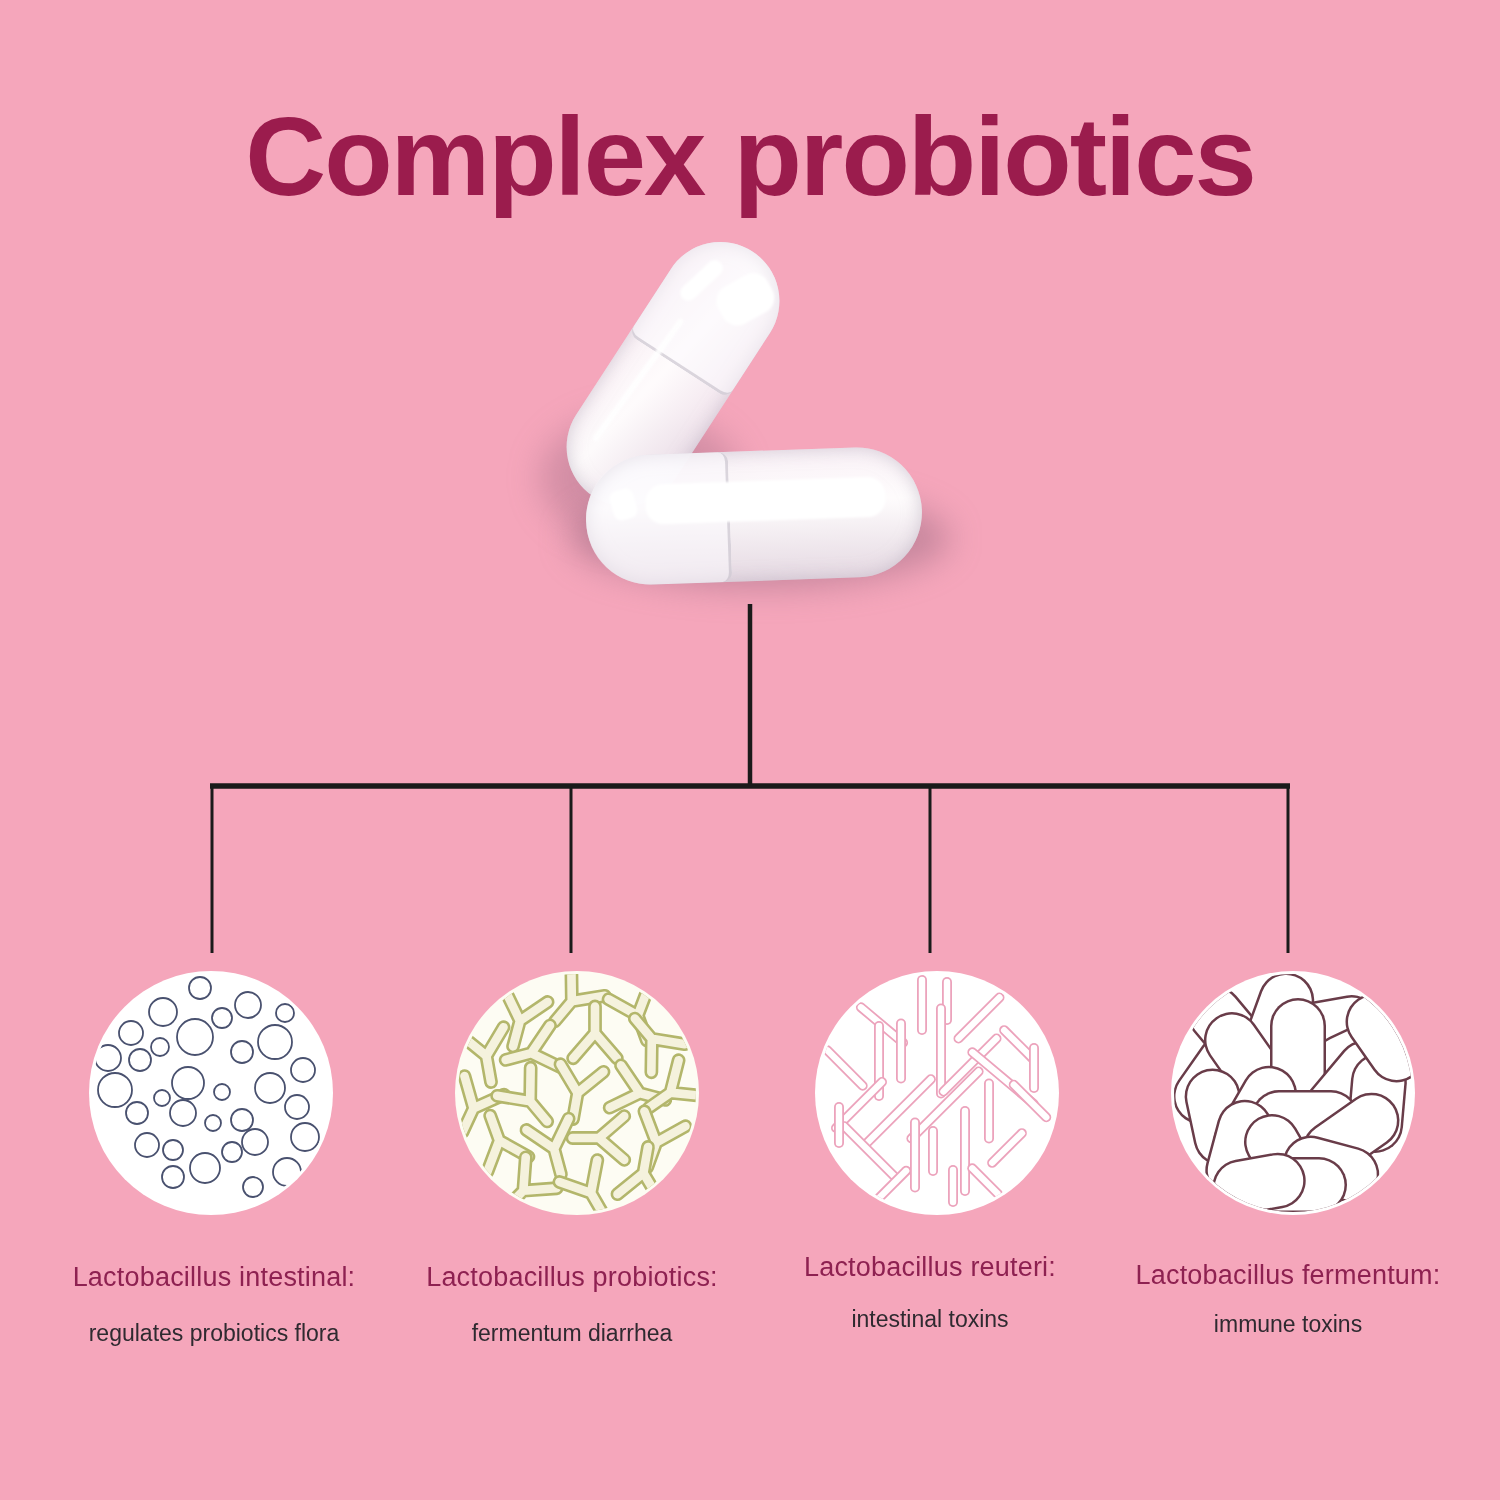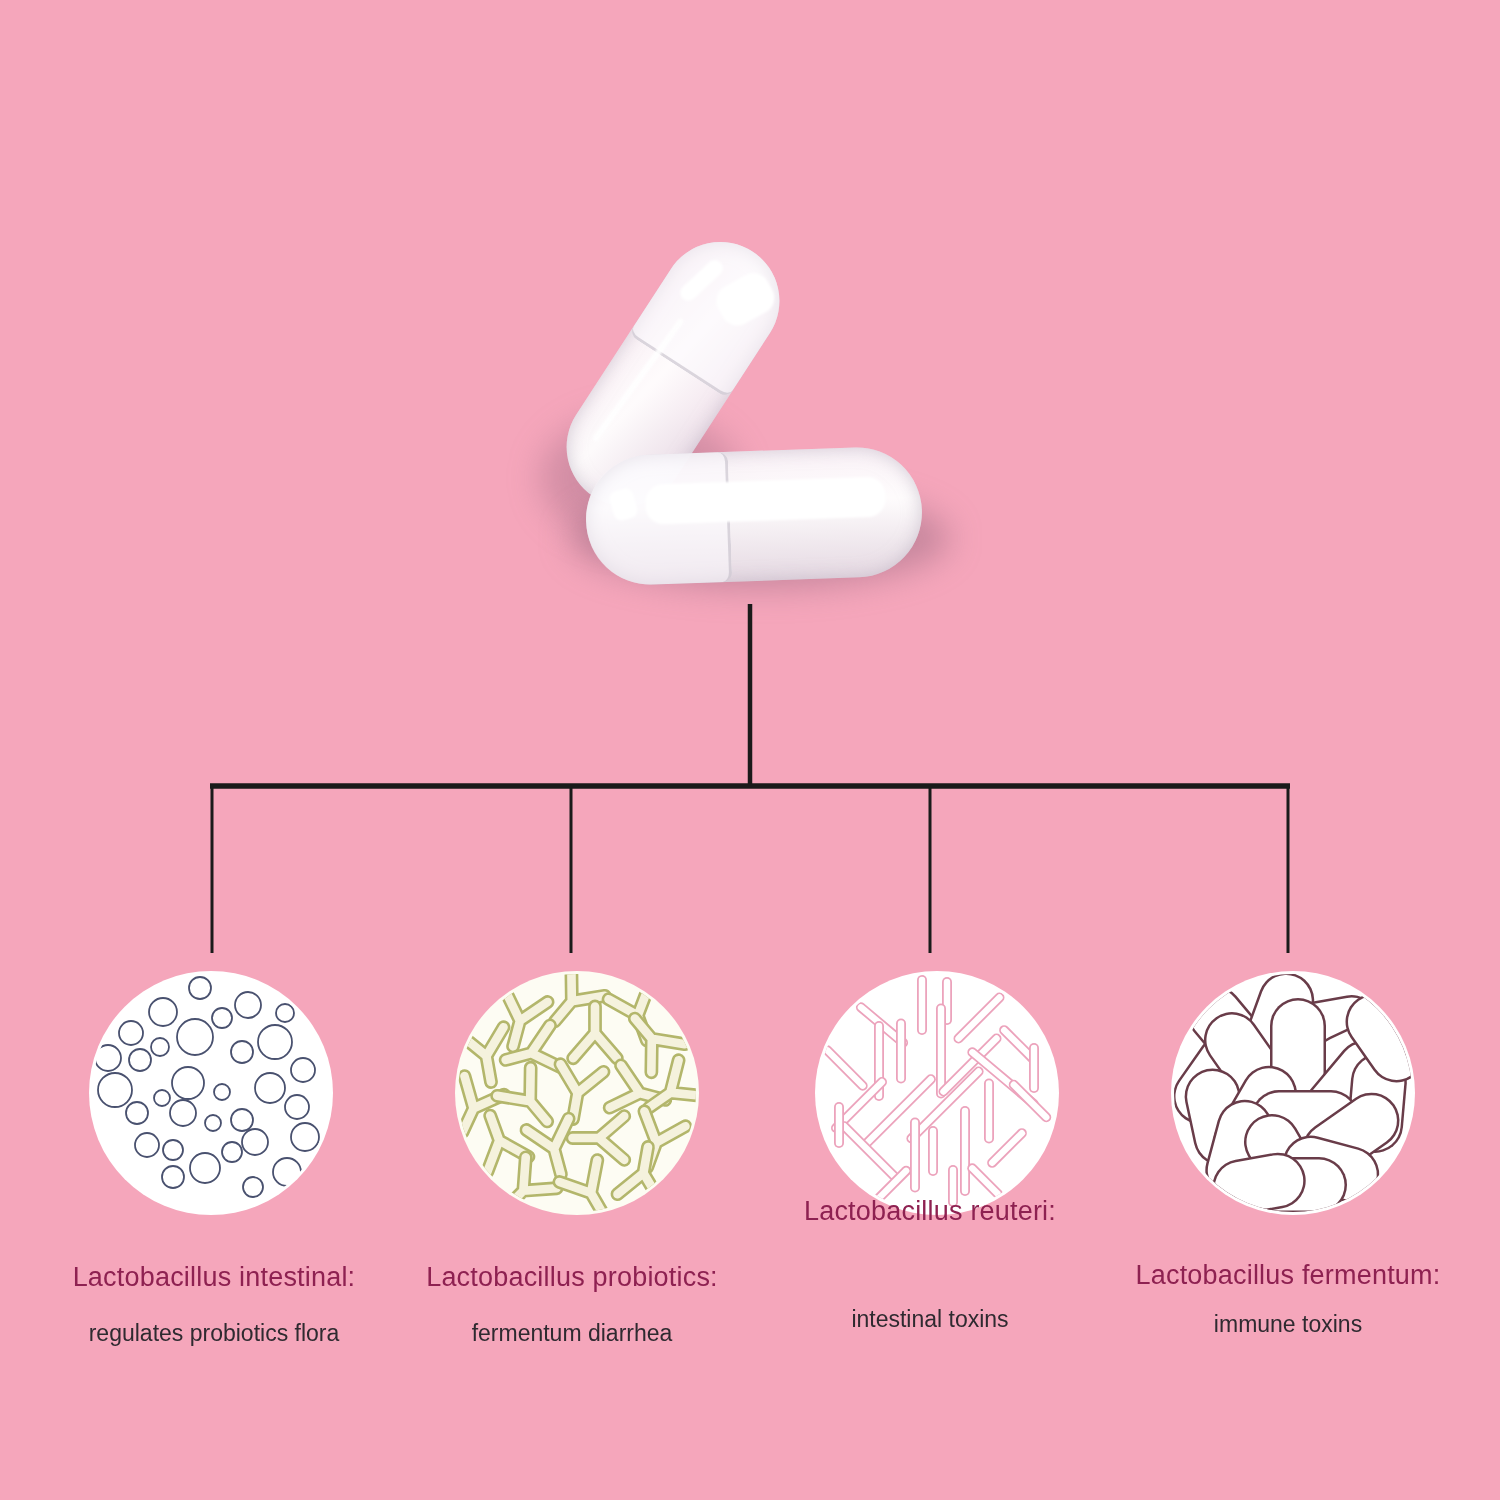--- a/index.html
+++ b/index.html
@@ -64,28 +64,29 @@
     font-size:27px;font-weight:500;letter-spacing:0.2px;
     color:var(--strain-name,#8E2151);
   }
   .strain-benefit{
     position:absolute;width:400px;text-align:center;
     font-size:23px;font-weight:400;
     color:var(--benefit-text,#2F2A30);
   }
   .s1 .strain-name{left:14px;top:1262px;}   .s1 .strain-benefit{left:14px;top:1320px;}
   .s2 .strain-name{left:372px;top:1262px;}  .s2 .strain-benefit{left:372px;top:1320px;}
-  .s3 .strain-name{left:730px;top:1196px;}  .s3 .strain-benefit{left:730px;top:1306px;}
+  .s3 .strain-name{left:730px;top:1252px;}  .s3 .strain-benefit{left:730px;top:1306px;}
   .s4 .strain-name{left:1088px;top:1260px;} .s4 .strain-benefit{left:1088px;top:1311px;}
 </style>
 </head>
 <body>
 
 <div class="canvas">
 
+  <div class="title">Complex probiotics</div>
 
   <div class="caps-wrap">
     <div class="caps-shadow sh-a"></div>
     <div class="caps-shadow sh-b"></div>
     <div class="capsule capsule-a">
       <div class="hl hl-a1"></div>
       <div class="hl hl-a2"></div>
       <div class="hl hl-a3"></div>
     </div>
     <div class="capsule capsule-b">

